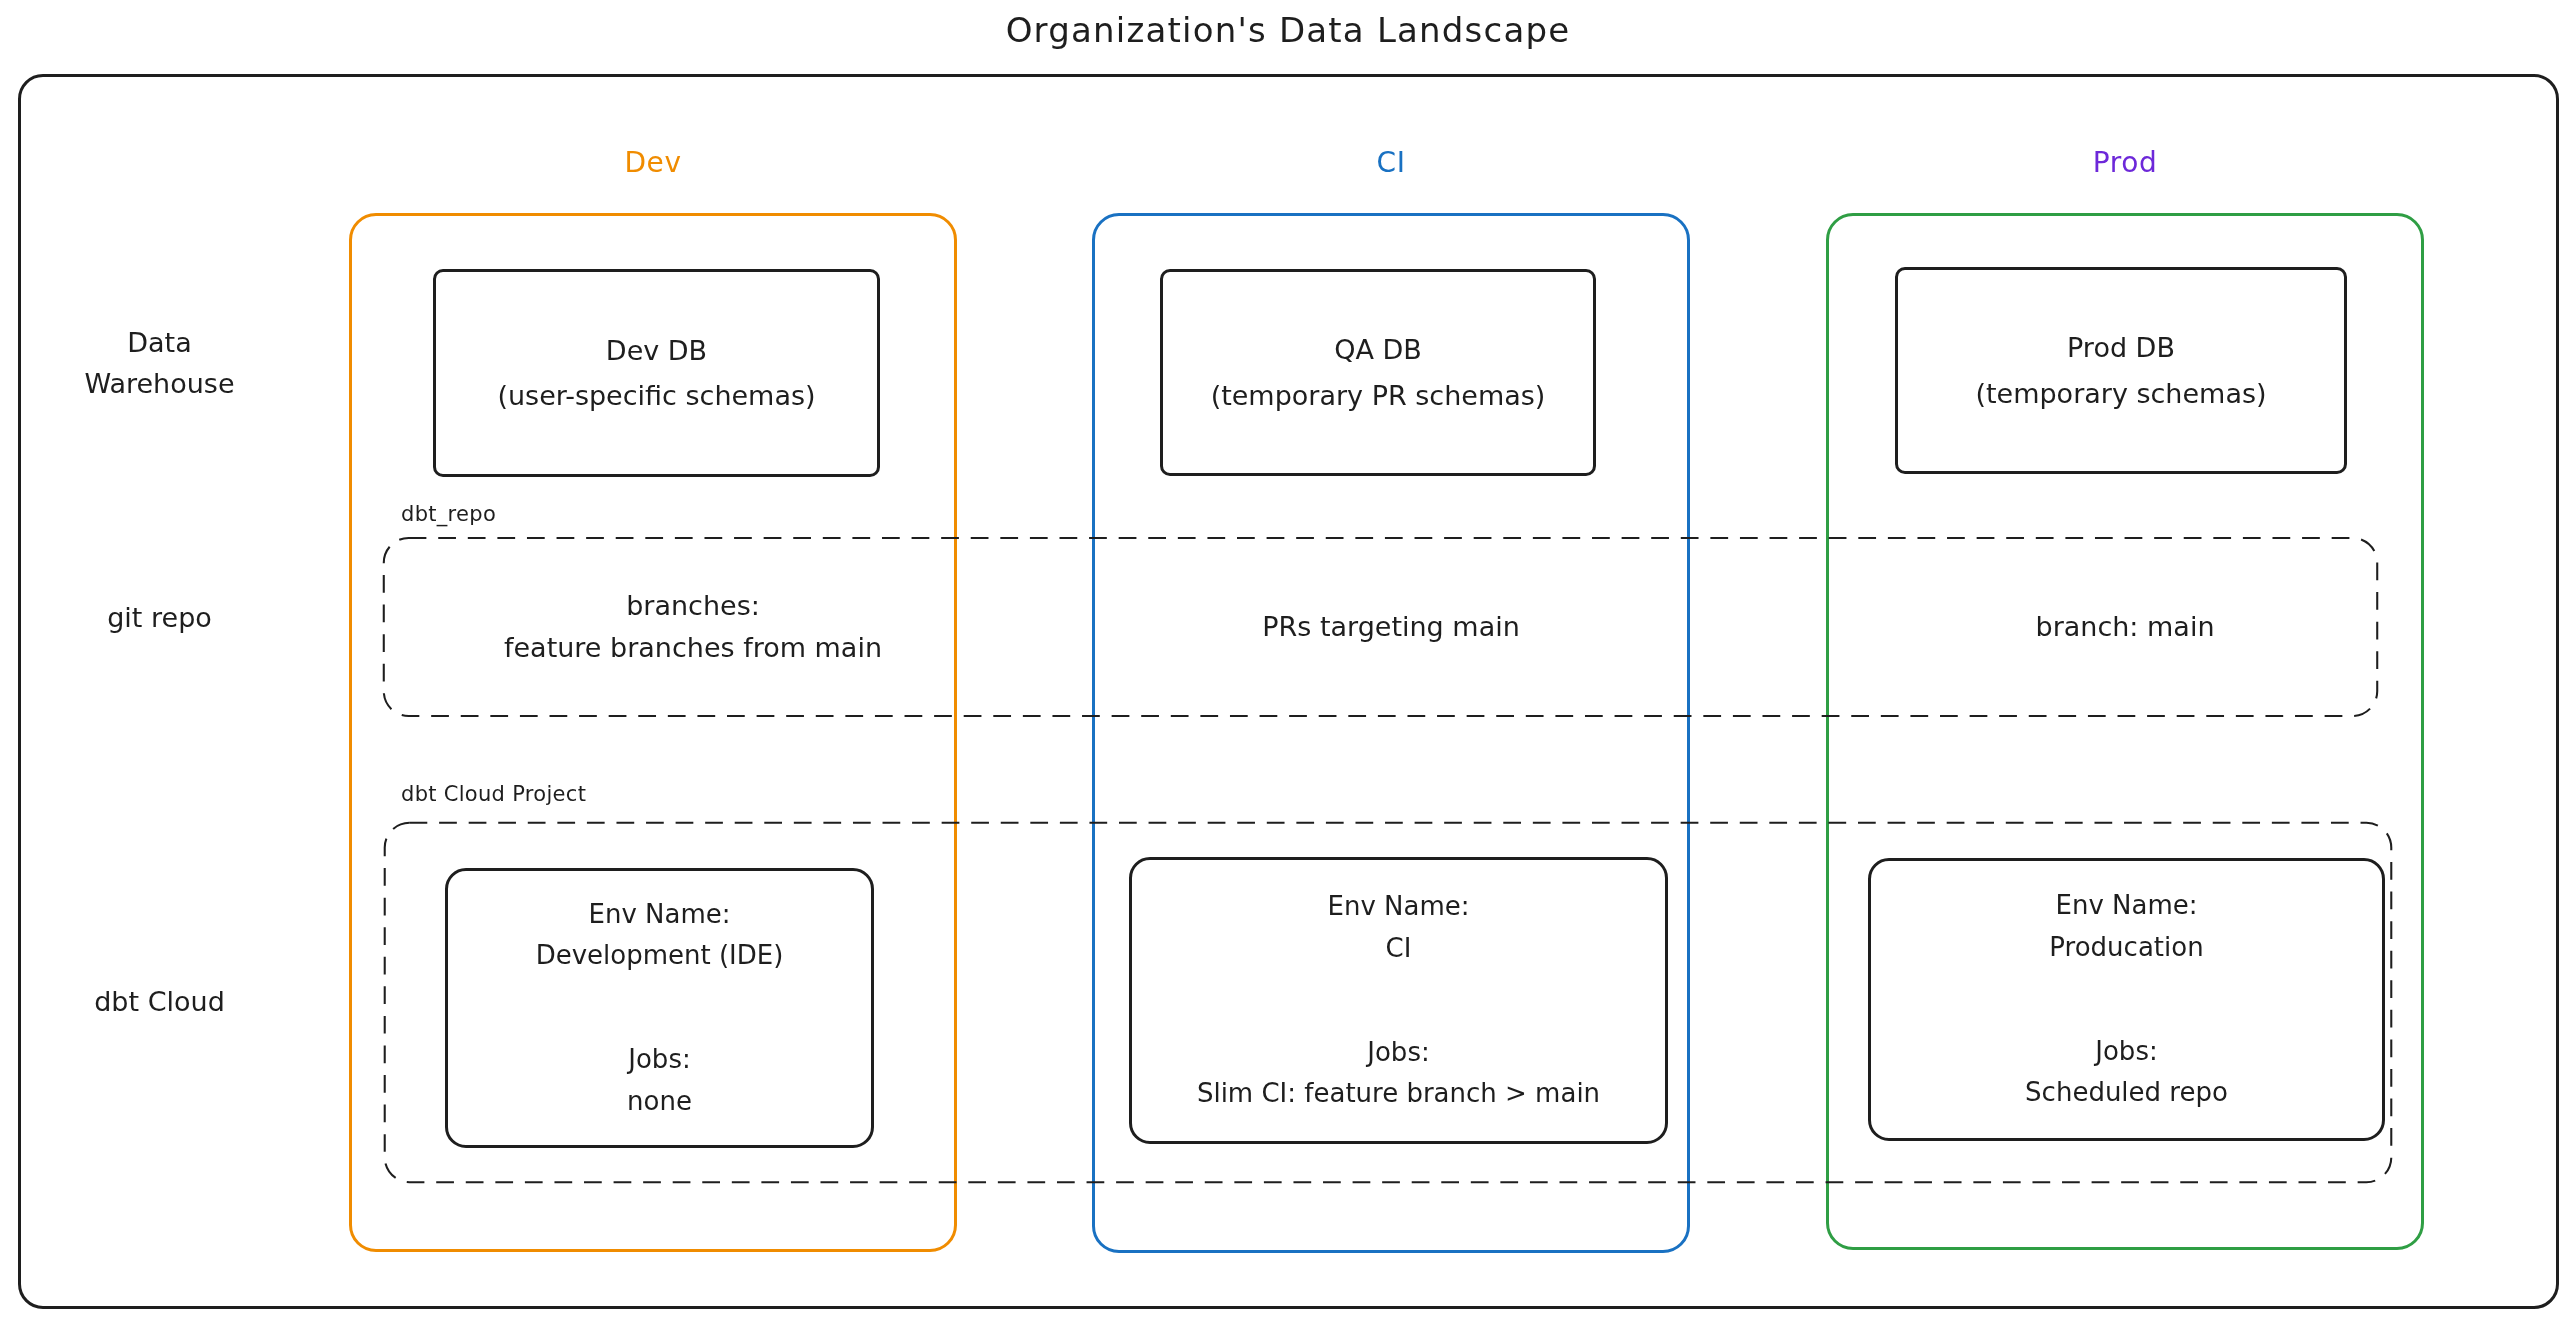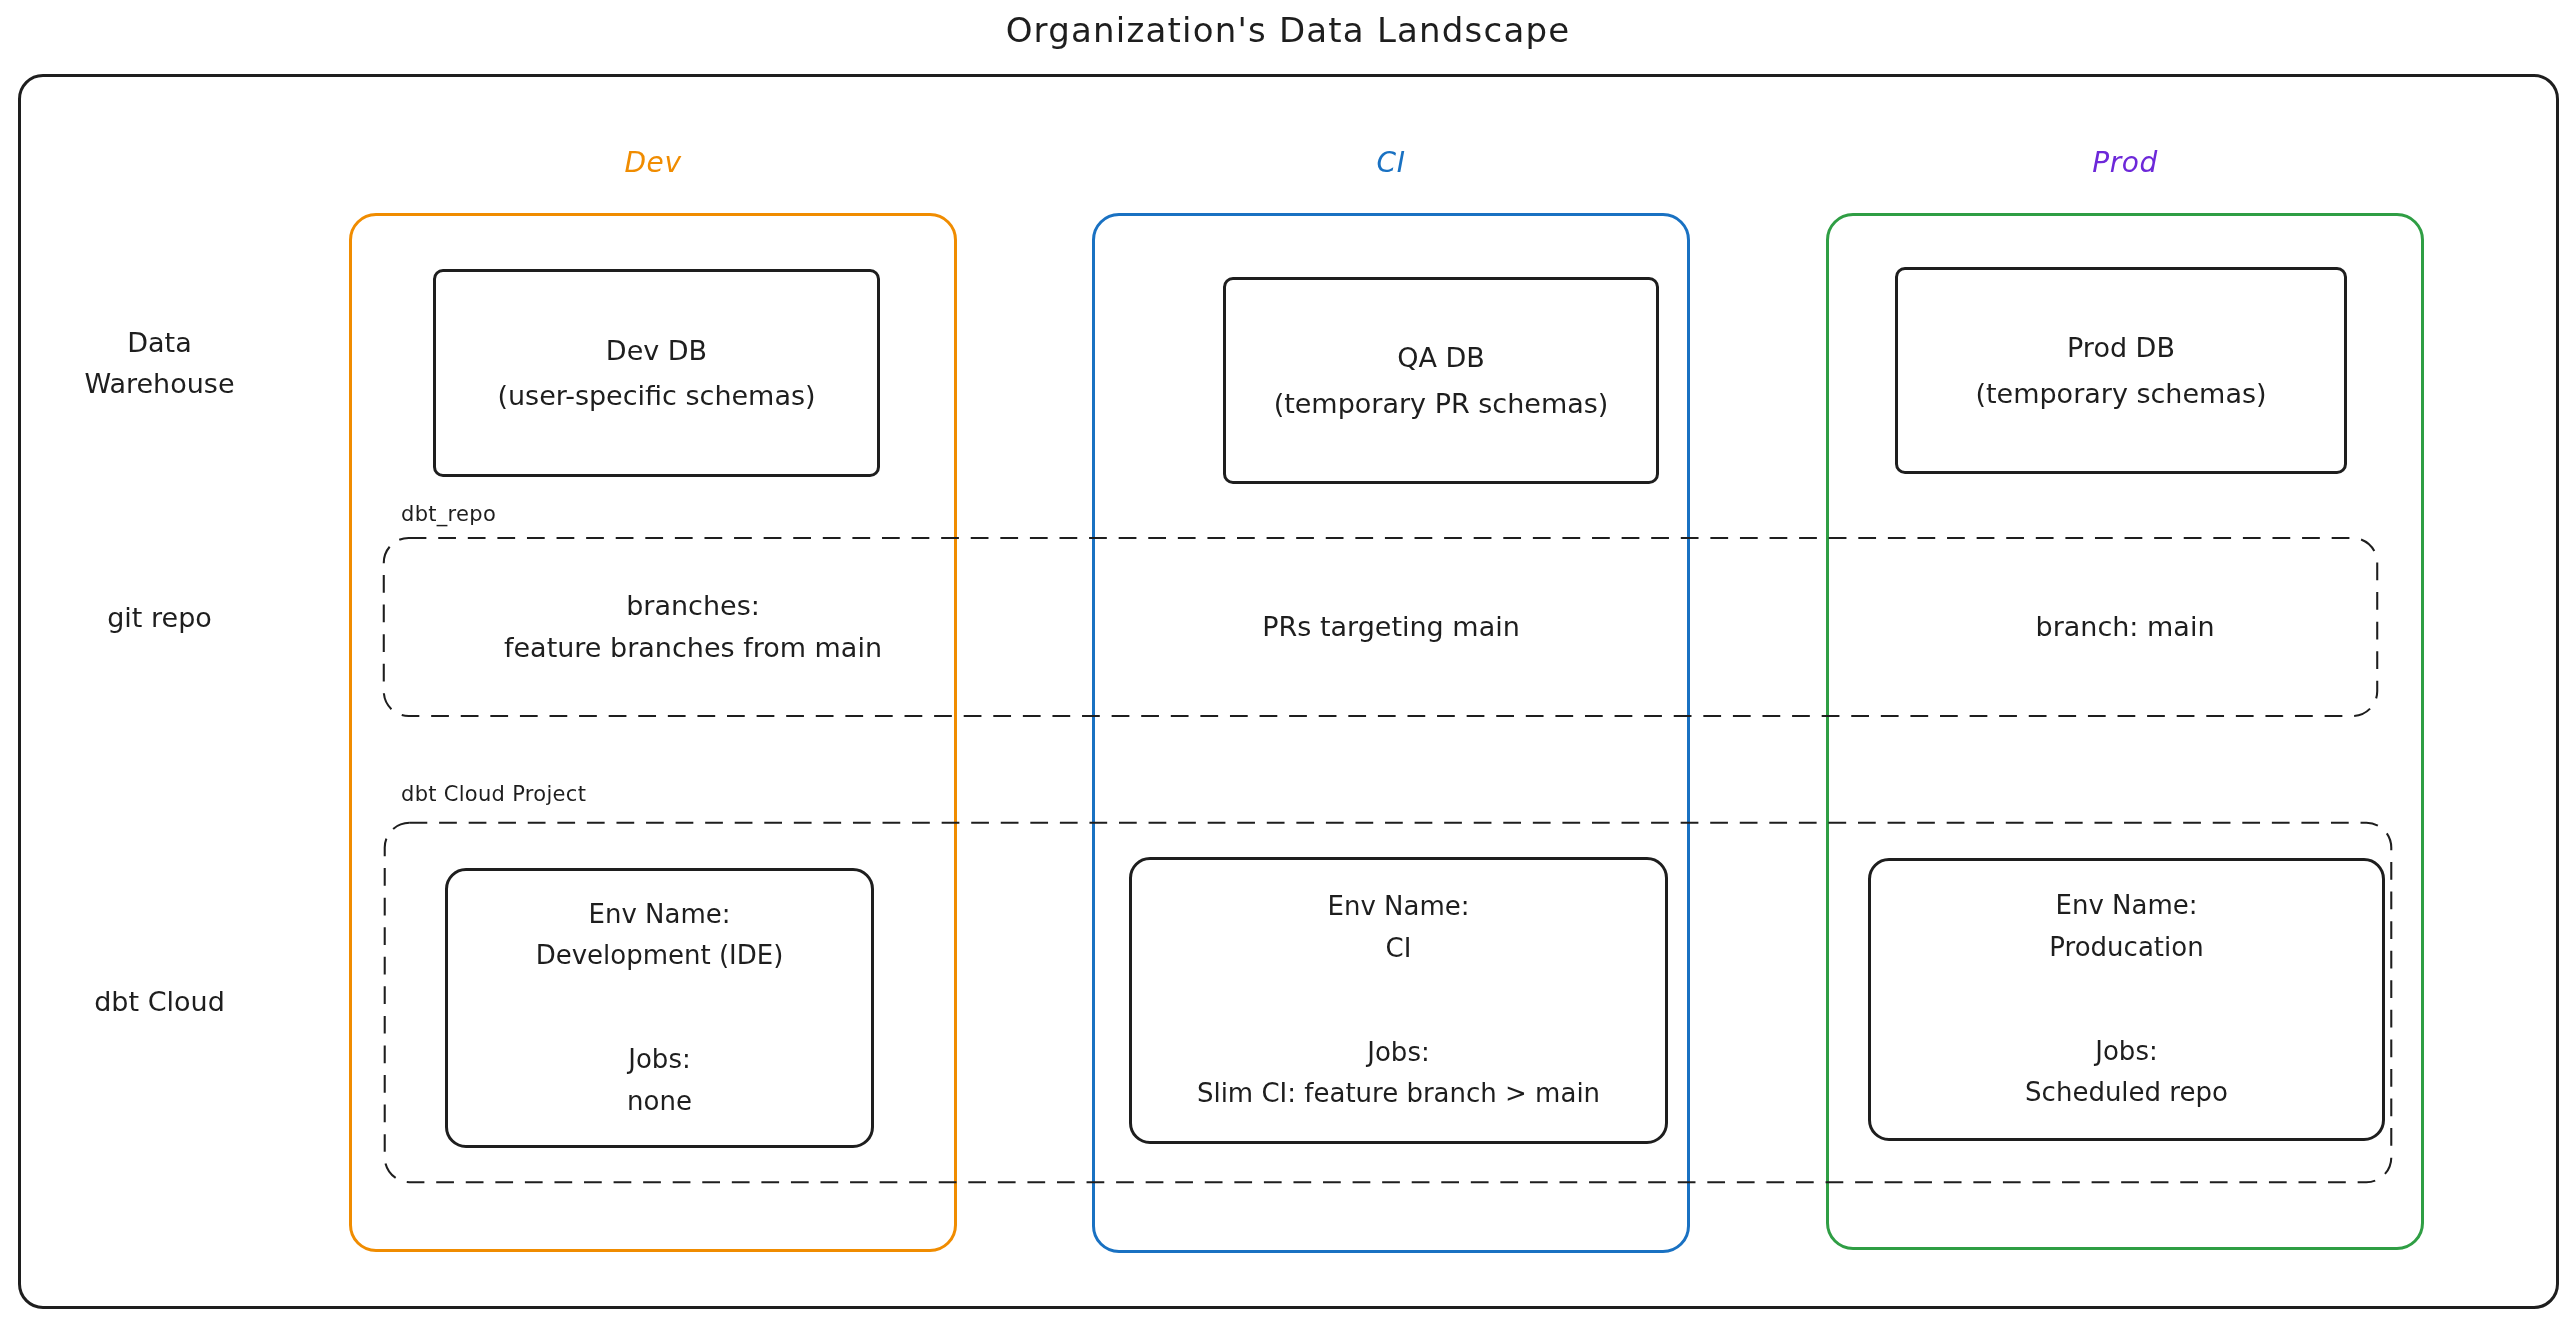--- a/index.html
+++ b/index.html
@@ -23,37 +23,37 @@
   .outer-frame{
     left:18px;top:74px;width:2535px;height:1229px;
     border:3.6px solid #1e1e1e;border-radius:25px;
   }
   
   .col-box{border-radius:27px;background:transparent;}
   .col-dev {left:349px;top:213px;width:602px;height:1033px;border:3px solid #f08c00;}
   .col-ci  {left:1092px;top:213px;width:592px;height:1034px;border:3px solid #1971c2;}
   .col-prod{left:1826px;top:213px;width:592px;height:1031px;border:3px solid #2f9e44;}
   
-  .col-header{top:146px;text-align:center;font-size:28px;letter-spacing:0.6px;font-style:italic;}
+  .col-header{top:146px;text-align:center;font-size:28px;letter-spacing:0.6px;}
   .hdr-dev {left:349px;width:608px;color:#f08c00;}
   .hdr-ci  {left:1092px;width:598px;color:#1971c2;}
   .hdr-prod{left:1826px;width:598px;color:#6d28d9;}
   
   .row-label{left:52px;width:215px;text-align:center;font-size:27px;line-height:1.5;}
   .lbl-warehouse{top:323px;}
   .lbl-git{top:598px;}
   .lbl-dbt{top:982px;}
   
   .db-box{
     border:3px solid #1e1e1e;border-radius:10px;
     display:flex;flex-direction:column;justify-content:center;align-items:center;
     text-align:center;gap:10.7px;font-size:27px;line-height:1.3;
   }
   .db-dev {left:433px;top:269px;width:441px;height:202px;}
-  .db-ci  {left:1223px;top:269px;width:430px;height:201px;margin-top:8px;}
+  .db-ci  {left:1160px;top:269px;width:430px;height:201px;}
   .db-prod{left:1895px;top:267px;width:446px;height:201px;}
   
   .band{left:382px;}
   .band-git{top:536px;}
   .band-dbt{top:821px;}
   
   .band-tag{left:401px;font-size:21px;letter-spacing:0.3px;}
   .tag-git{top:502px;}
   .tag-dbt{top:782px;}
   

